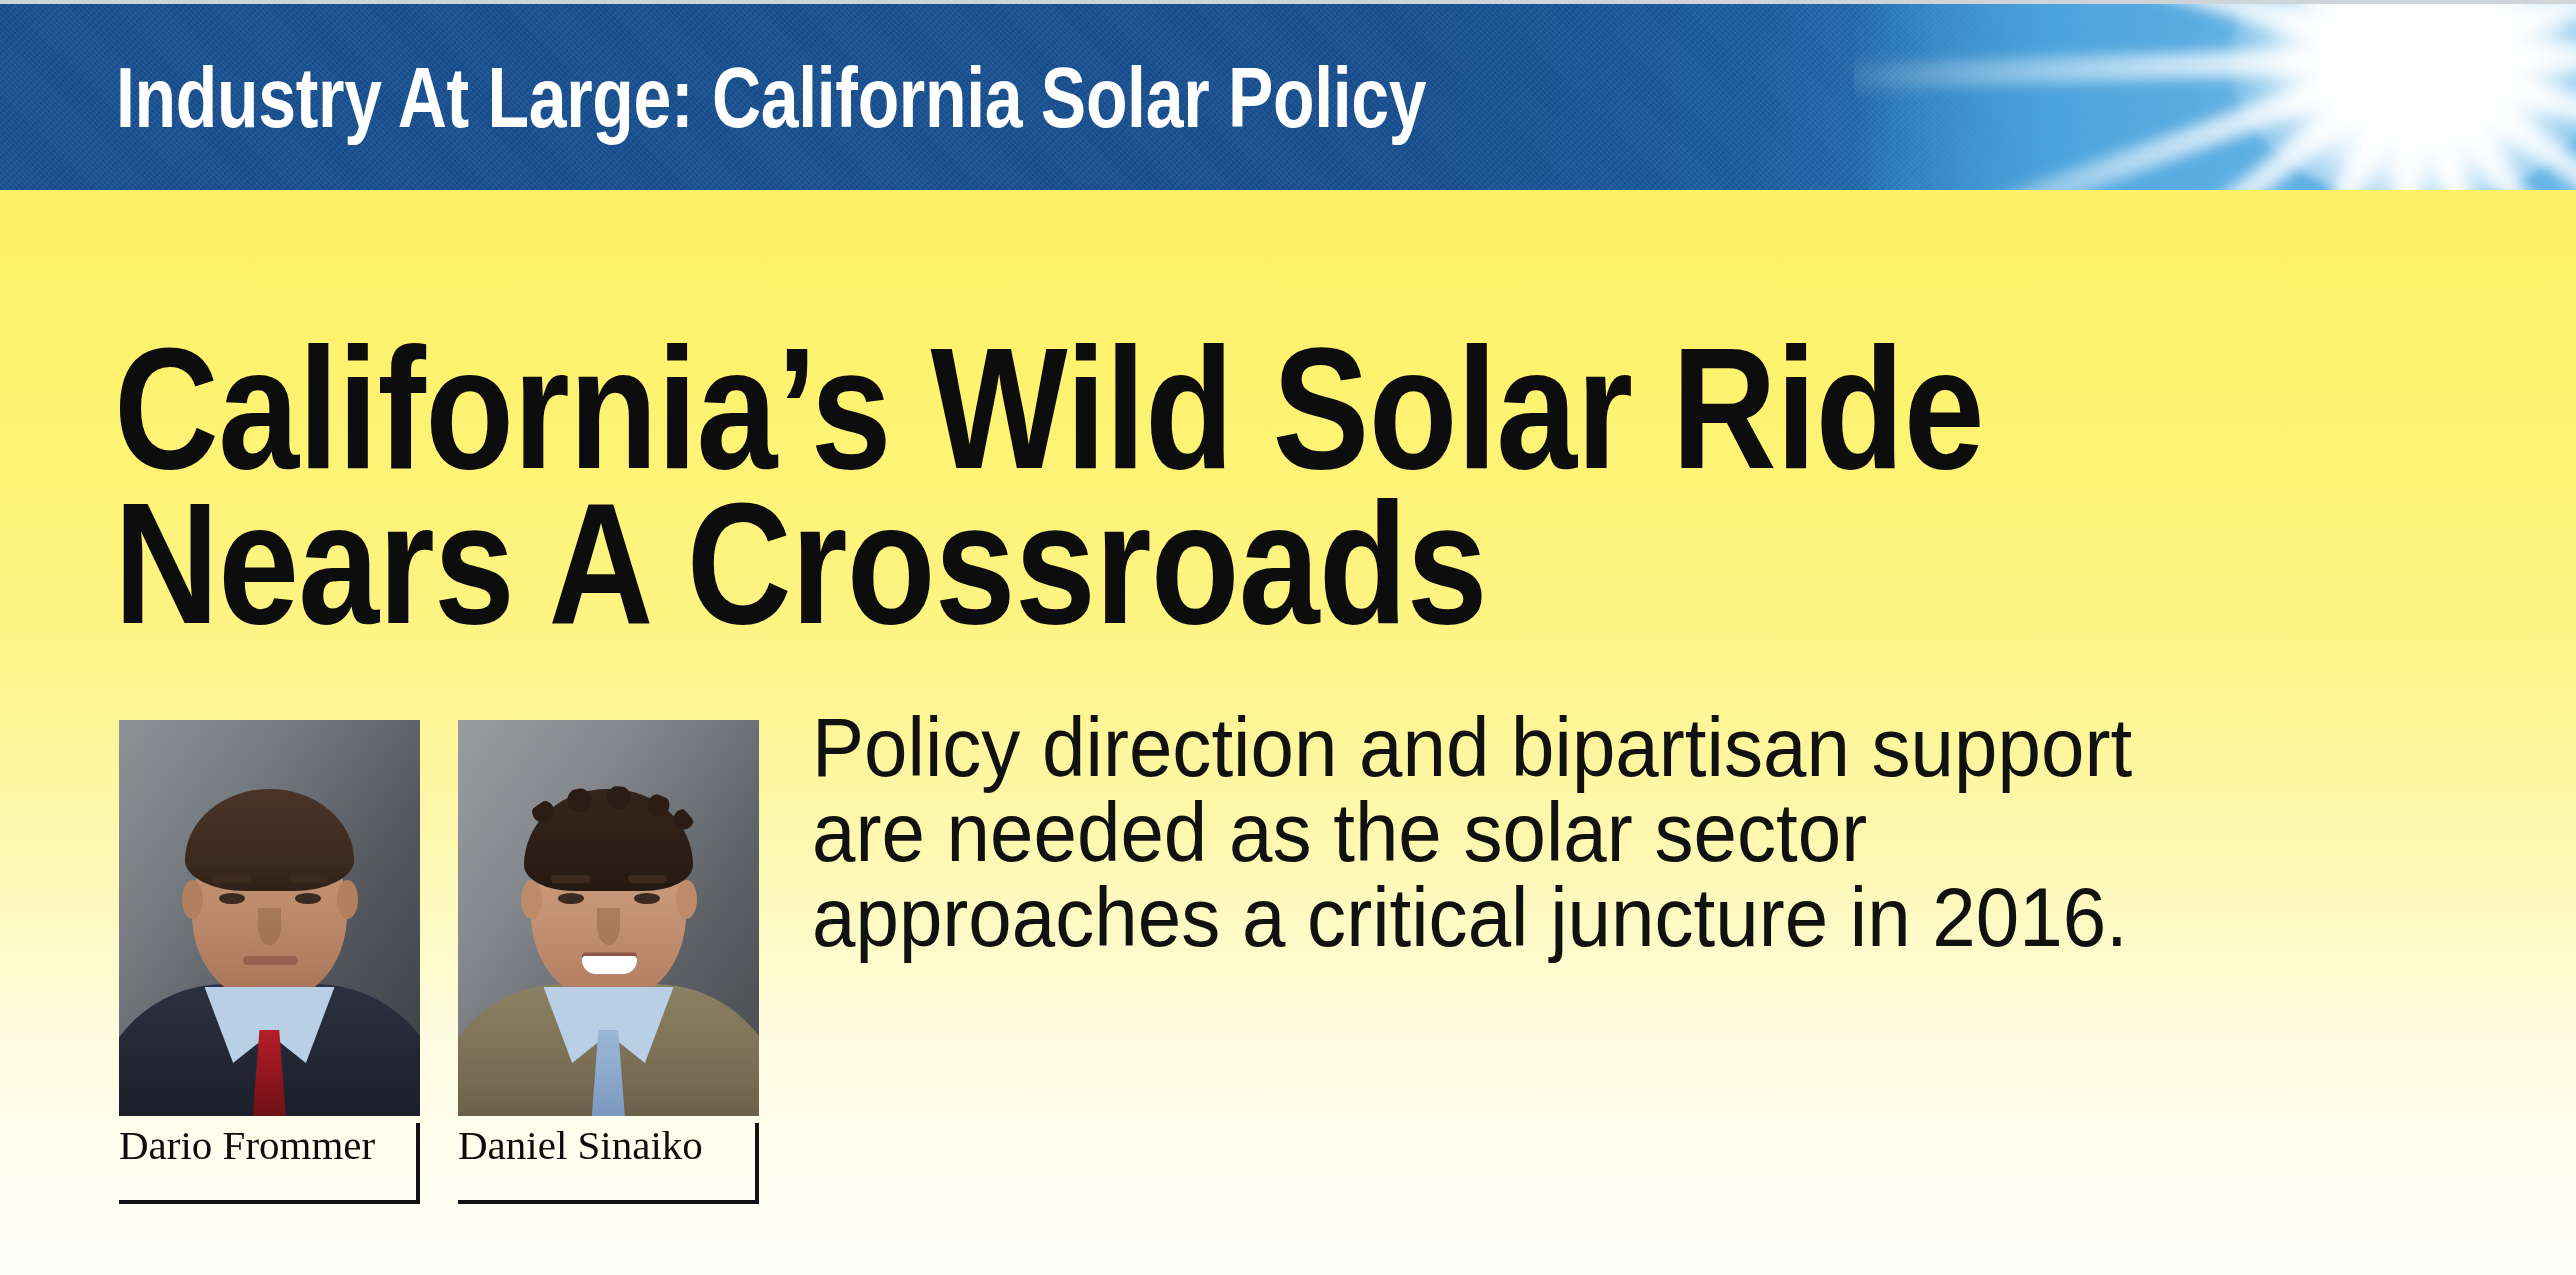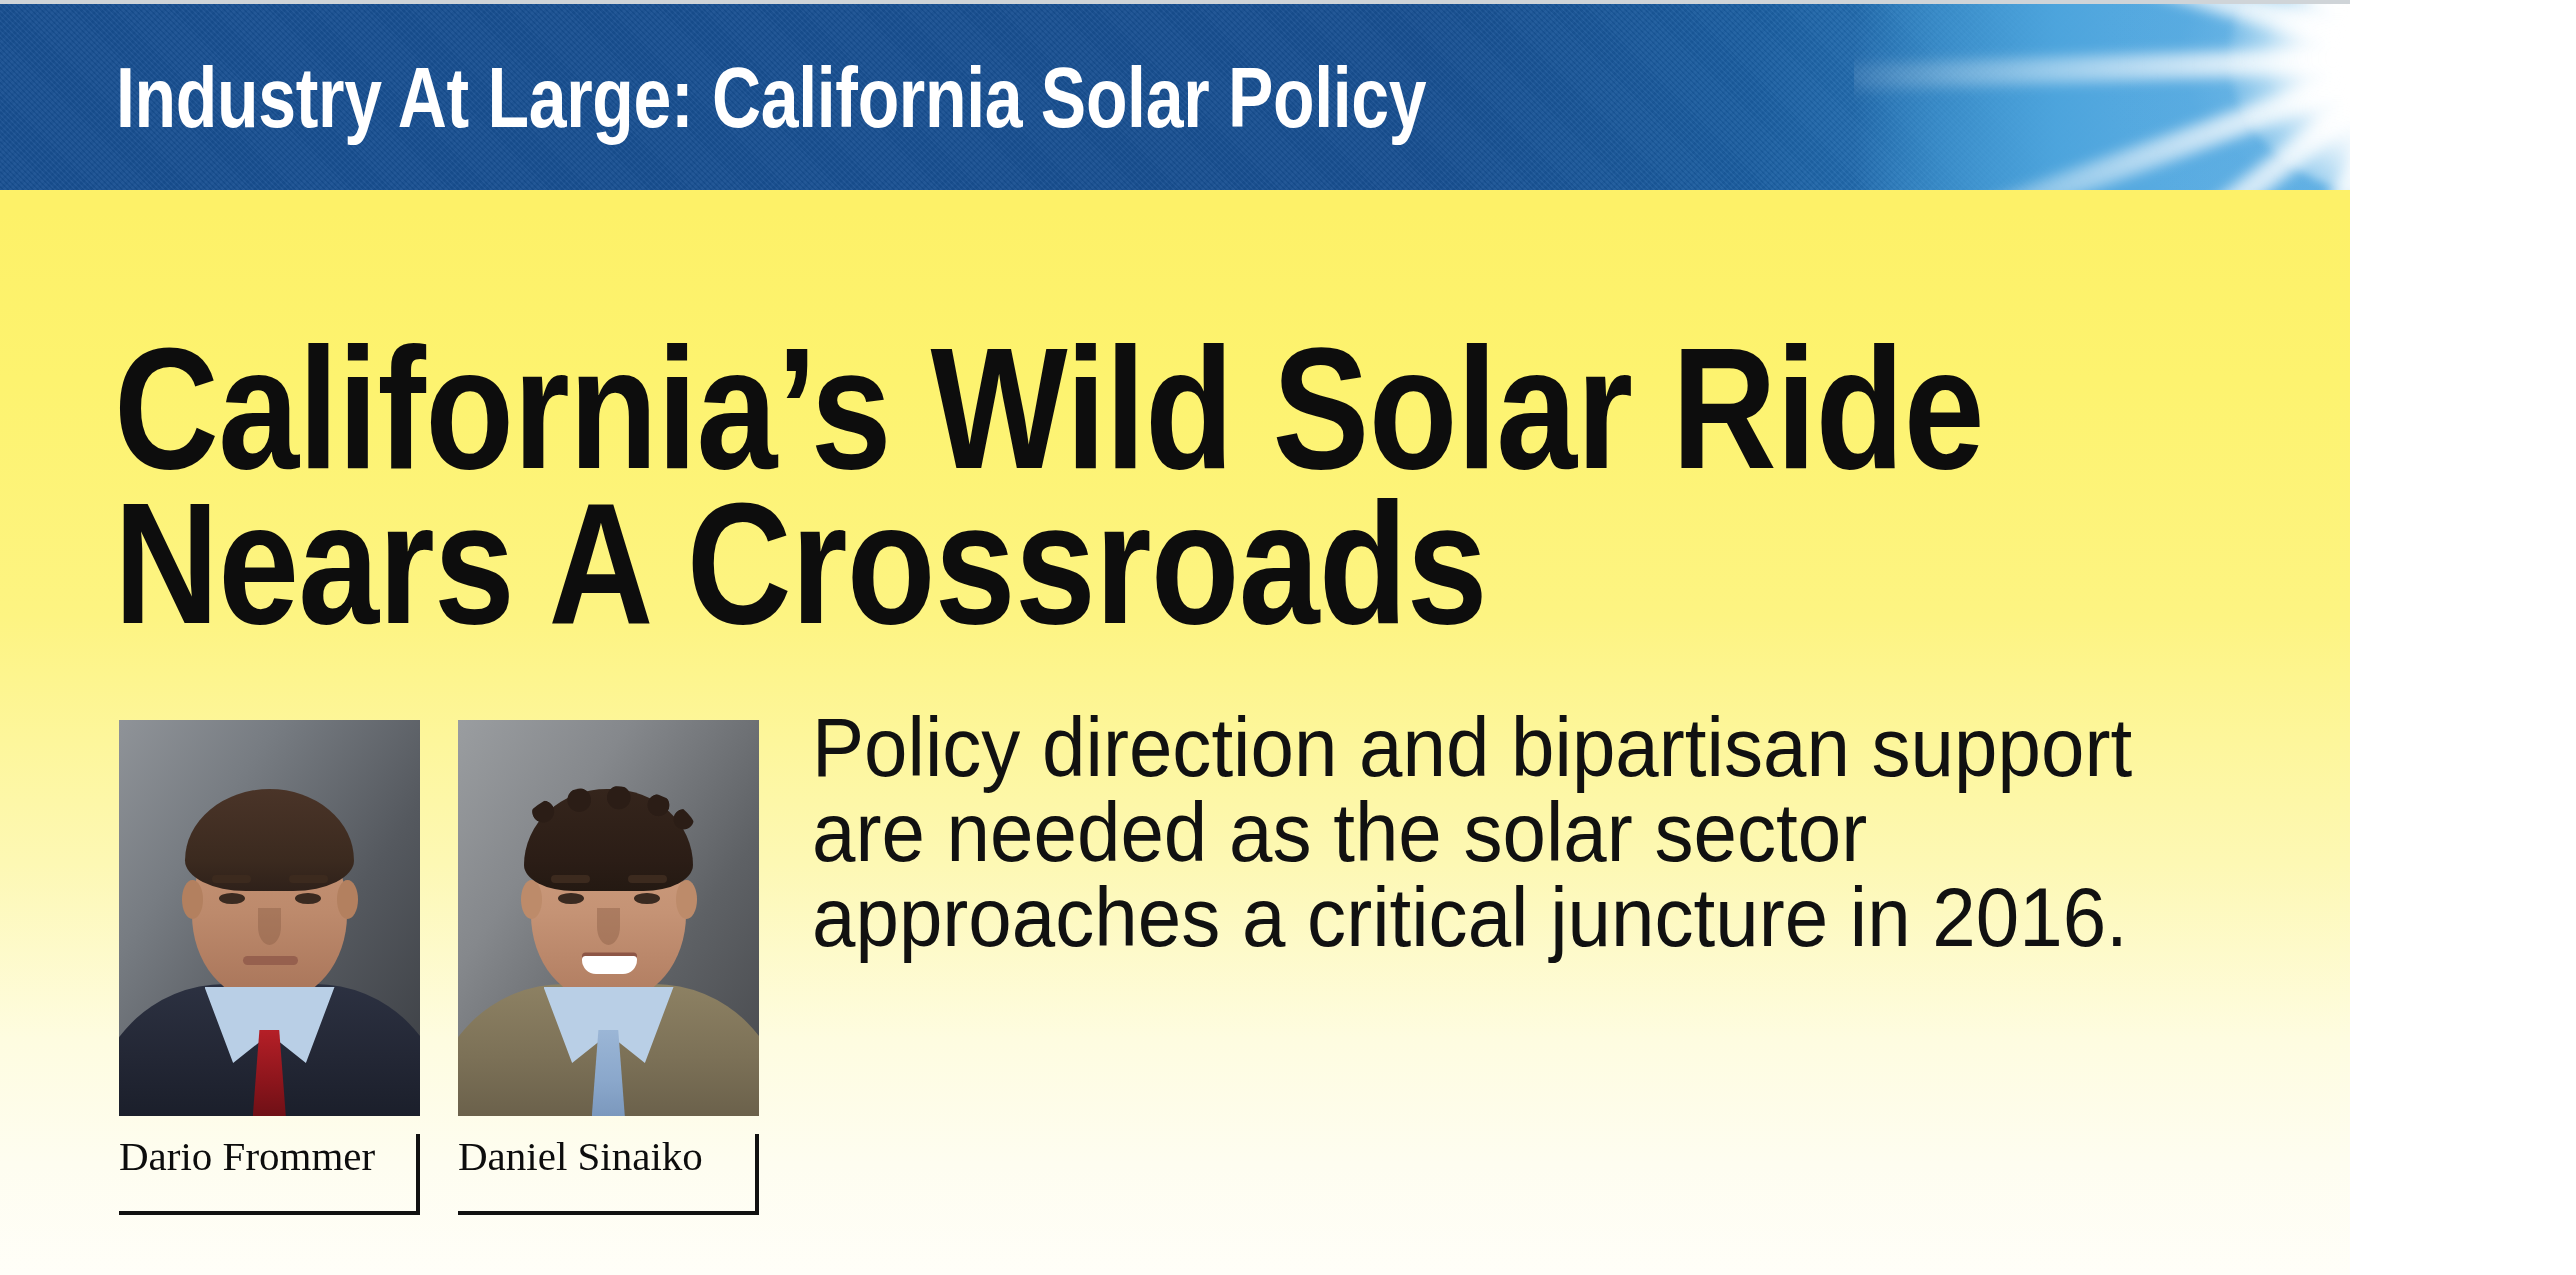--- a/index.html
+++ b/index.html
@@ -2,21 +2,21 @@
 <html style="font-size:14px"><head>
 <meta charset="utf-8">
 <style>
   html, body {
     margin: 0;
     padding: 0;
     background: #ffffff;
   }
   .page {
     position: relative;
-    width: 2350px;
+    width: 2576px;
     height: 1275px;
     overflow: hidden;
     background: linear-gradient(to bottom,
         #fdf168 0px,
         #fdf168 211px,
         #fdf36f 379px,
         #fdf482 616px,
         #fdf8b4 863px,
         #fefce0 1039px,
         #fefdf0 1163px,
@@ -279,21 +279,21 @@
   .nose { position: absolute; left: 50%; margin-left: -11.4px; top: 188px; width: 23px; height: 37px; border-radius: 0 0 50% 50%; background: rgba(140,95,70,0.45); }
   .mouth { position: absolute; left: 50%; margin-left: -27px; top: 236px; width: 55px; height: 8.8px; border-radius: 5.3px; }
   .p1 .mouth { background: #96604e; }
   .p2 .mouth { background: #ffffff; height: 17.6px; border-radius: 3.5px 3.5px 14px 14px; box-shadow: 0 -3.5px 0 0 #8d5646; }
 
   
   .caption-box {
     position: relative;
     width: 301px;
     height: 81px;
-    margin-top: 18px;
+    margin-top: 7px;
     border-right: 4.4px solid #111111;
     border-bottom: 4.4px solid #111111;
     box-sizing: border-box;
   }
   .caption-name {
     position: absolute;
     left: 0;
     top: -1.8px;
     font-family: "Liberation Serif", serif;
     font-weight: 400;

